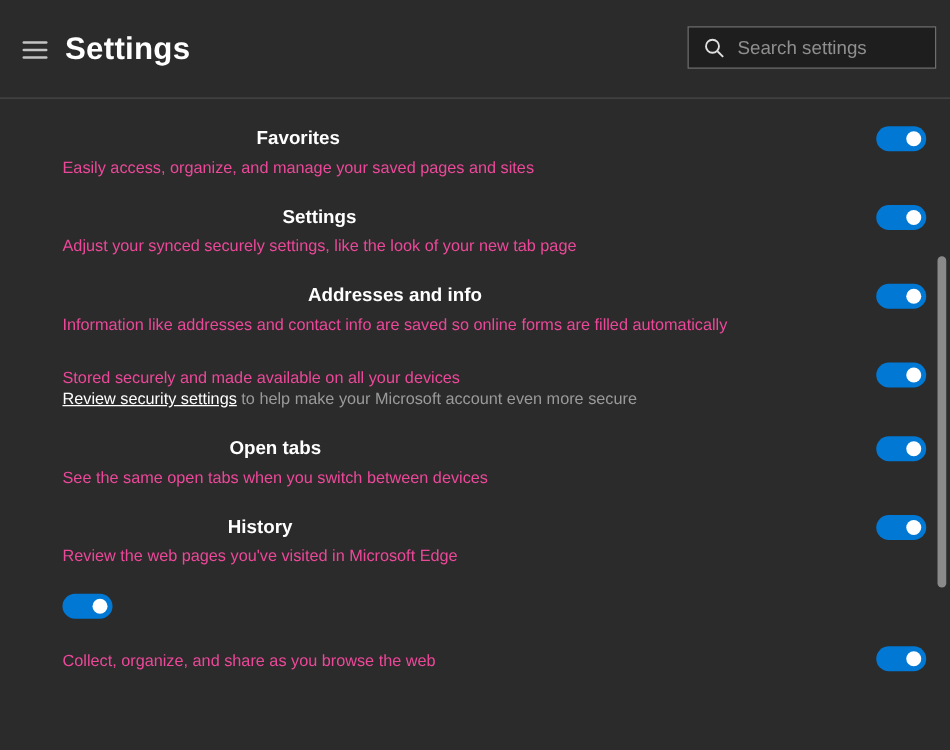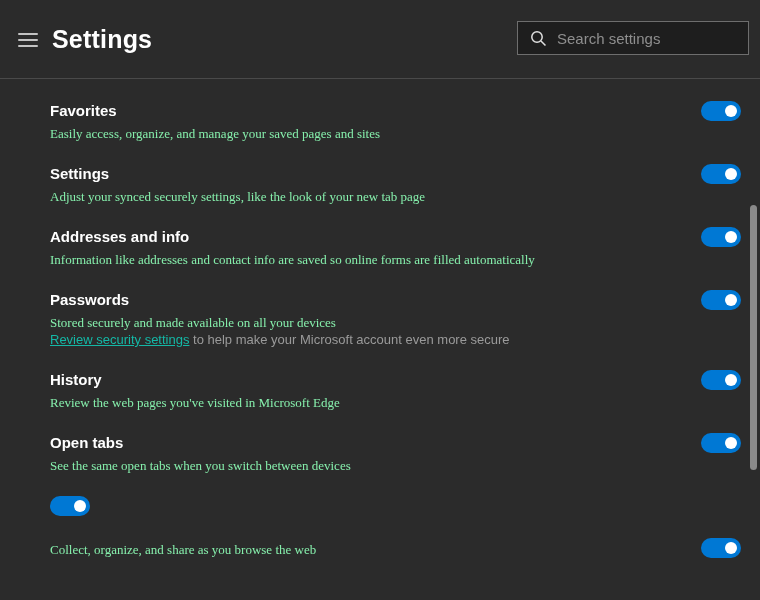--- a/index.html
+++ b/index.html
@@ -29,21 +29,21 @@
   .page-title {
     color: #ffffff;
     font-size: 25px;
     font-weight: bold;
     margin-left: 14px;
     letter-spacing: 0.2px;
   }
   .searchbox {
     position: absolute;
     top: 21px; right: 11px;
-    width: 232px; height: 34px;
+    width: 199px; height: 34px;
     background: #1e1e1e;
     border: 1px solid #6e6e6e;
     display: flex; align-items: center;
   }
   .searchbox svg { margin-left: 12px; flex: 0 0 auto; }
   .searchbox input {
     background: transparent;
     border: none; outline: none;
     color: #d6d6d6;
     font-size: 15px;
@@ -61,35 +61,35 @@
     justify-content: space-between;
     align-items: flex-start;
     margin-bottom: 21px;
   }
   .row .text { max-width: 640px; }
   .setting-title {
     color: #ffffff;
     font-size: 15px;
     font-weight: bold;
     line-height: 21px;
+    text-align: center;
   }
   .setting-desc {
-    color: #86efac;
+    color: #ec4899;
     font-size: 13px;
     line-height: 17px;
     margin-top: 4px;
-    font-family: Liberation Serif, serif;
   }
   .setting-desc2 {
     color: #9a9a9a;
     font-size: 13px;
     line-height: 17px;
   }
   .setting-desc2 a {
-    color: #14b8a6;
+    color: #ffffff;
     text-decoration: underline;
     cursor: pointer;
   }
   
   .toggle {
     flex: 0 0 auto;
     width: 40px; height: 20px;
     border-radius: 10px;
     background: #5c5c5c;
     position: relative;
@@ -163,52 +163,51 @@
       <div class="setting-desc">Information like addresses and contact info are saved so online forms are filled automatically</div>
 
     </div>
     <div class="toggle on">
       <div class="knob"></div>
     </div>
   </div>
 
   <div class="row">
     <div class="text">
-      <div class="setting-title">Passwords</div>
       <div class="setting-desc">Stored securely and made available on all your devices</div>
       <div class="setting-desc2"><a>Review security settings</a><span> to help make your Microsoft account even more secure</span></div>
     </div>
     <div class="toggle on">
       <div class="knob"></div>
     </div>
   </div>
 
   <div class="row">
     <div class="text">
+      <div class="setting-title">Open tabs</div>
+      <div class="setting-desc">See the same open tabs when you switch between devices</div>
+
+    </div>
+    <div class="toggle on">
+      <div class="knob"></div>
+    </div>
+  </div>
+
+  <div class="row">
+    <div class="text">
       <div class="setting-title">History</div>
       <div class="setting-desc">Review the web pages you've visited in Microsoft Edge</div>
 
     </div>
     <div class="toggle on">
       <div class="knob"></div>
     </div>
   </div>
 
   <div class="row">
-    <div class="text">
-      <div class="setting-title">Open tabs</div>
-      <div class="setting-desc">See the same open tabs when you switch between devices</div>
-
-    </div>
-    <div class="toggle on">
-      <div class="knob"></div>
-    </div>
-  </div>
-
-  <div class="row">
     <div class="toggle on">
       <div class="knob"></div>
     </div>
   </div>
 
   <div class="row">
     <div class="text">
       <div class="setting-desc">Collect, organize, and share as you browse the web</div>
 
     </div>

